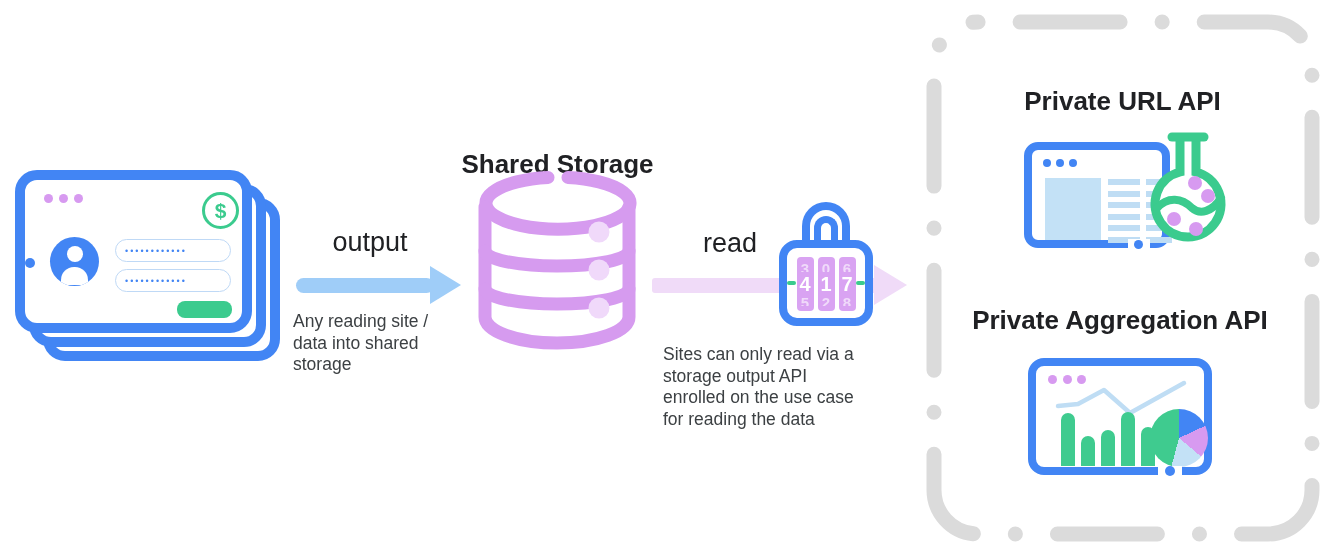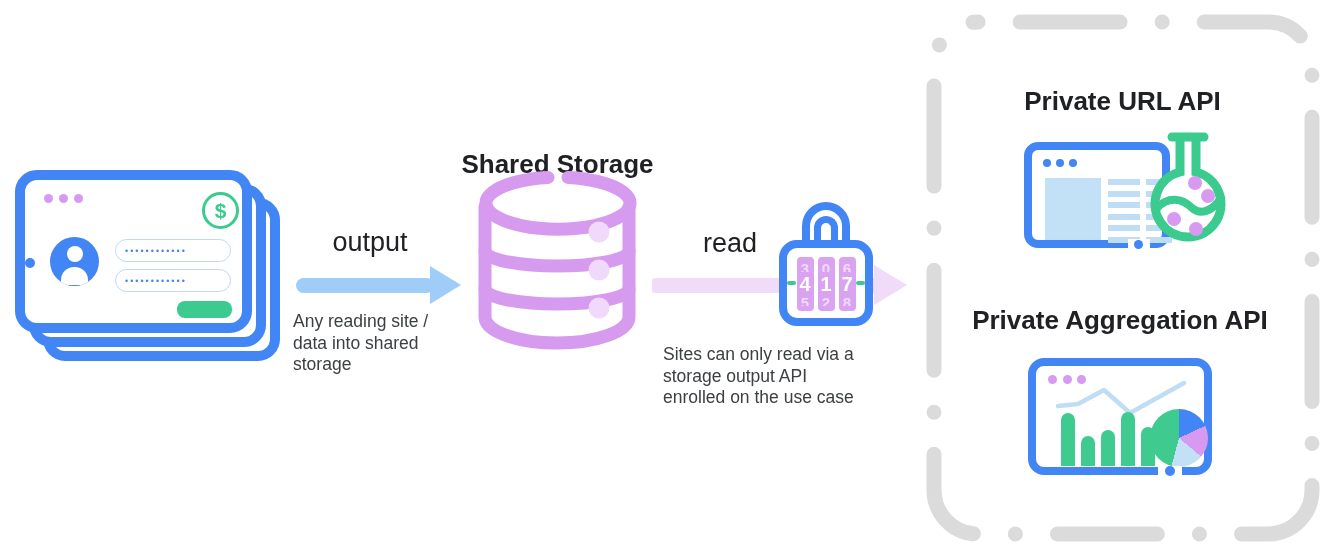--- a/index.html
+++ b/index.html
@@ -153,20 +153,21 @@
     </g>
   </svg>
 
   <div class="flow-label" style="left:675px; top:228px; width:110px;">read</div>
   <div class="arrow-shaft read-shaft"></div>
   <div class="arrow-head read-head"></div>
   <div class="caption" style="left:663px; top:323px; width:245px;margin-top:21px;">
     <div>Sites can only read via a</div>
     <div>storage output API</div>
     <div>enrolled on the use case</div>
+    <div>for reading the data</div>
   </div>
 
   <div id="lock">
     <div class="shackle-outer"></div>
     <div class="shackle-inner"></div>
     <div class="lock-body"></div>
     <div class="lock-tick" style="left:8px; top:79px;"></div>
     <div class="lock-tick" style="left:77px; top:79px;"></div>
     <div class="dials">
       <div class="dial">

